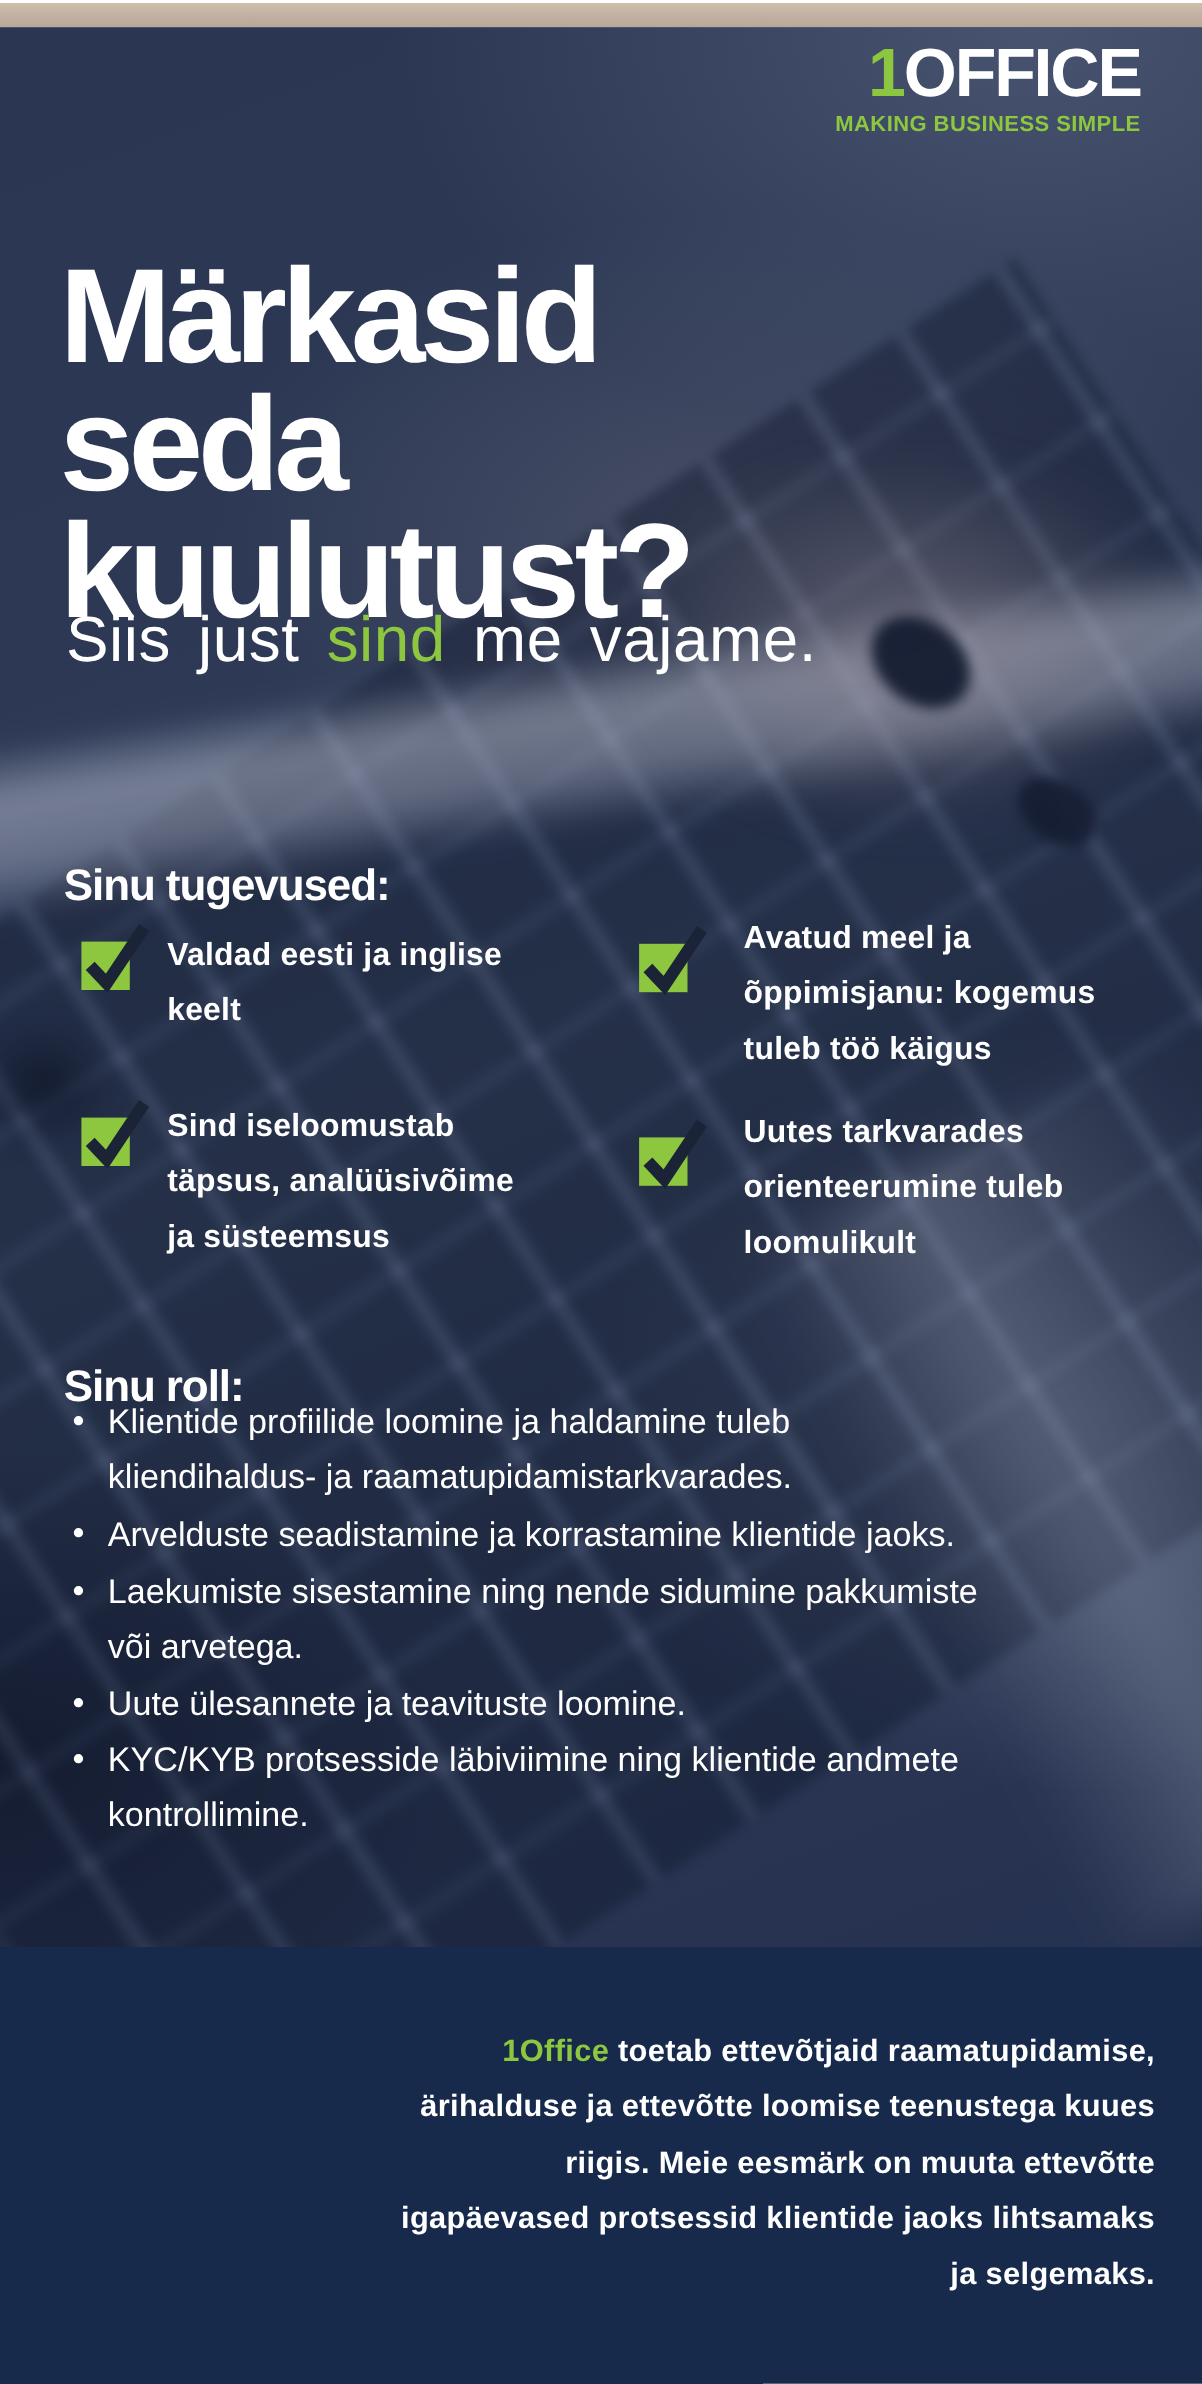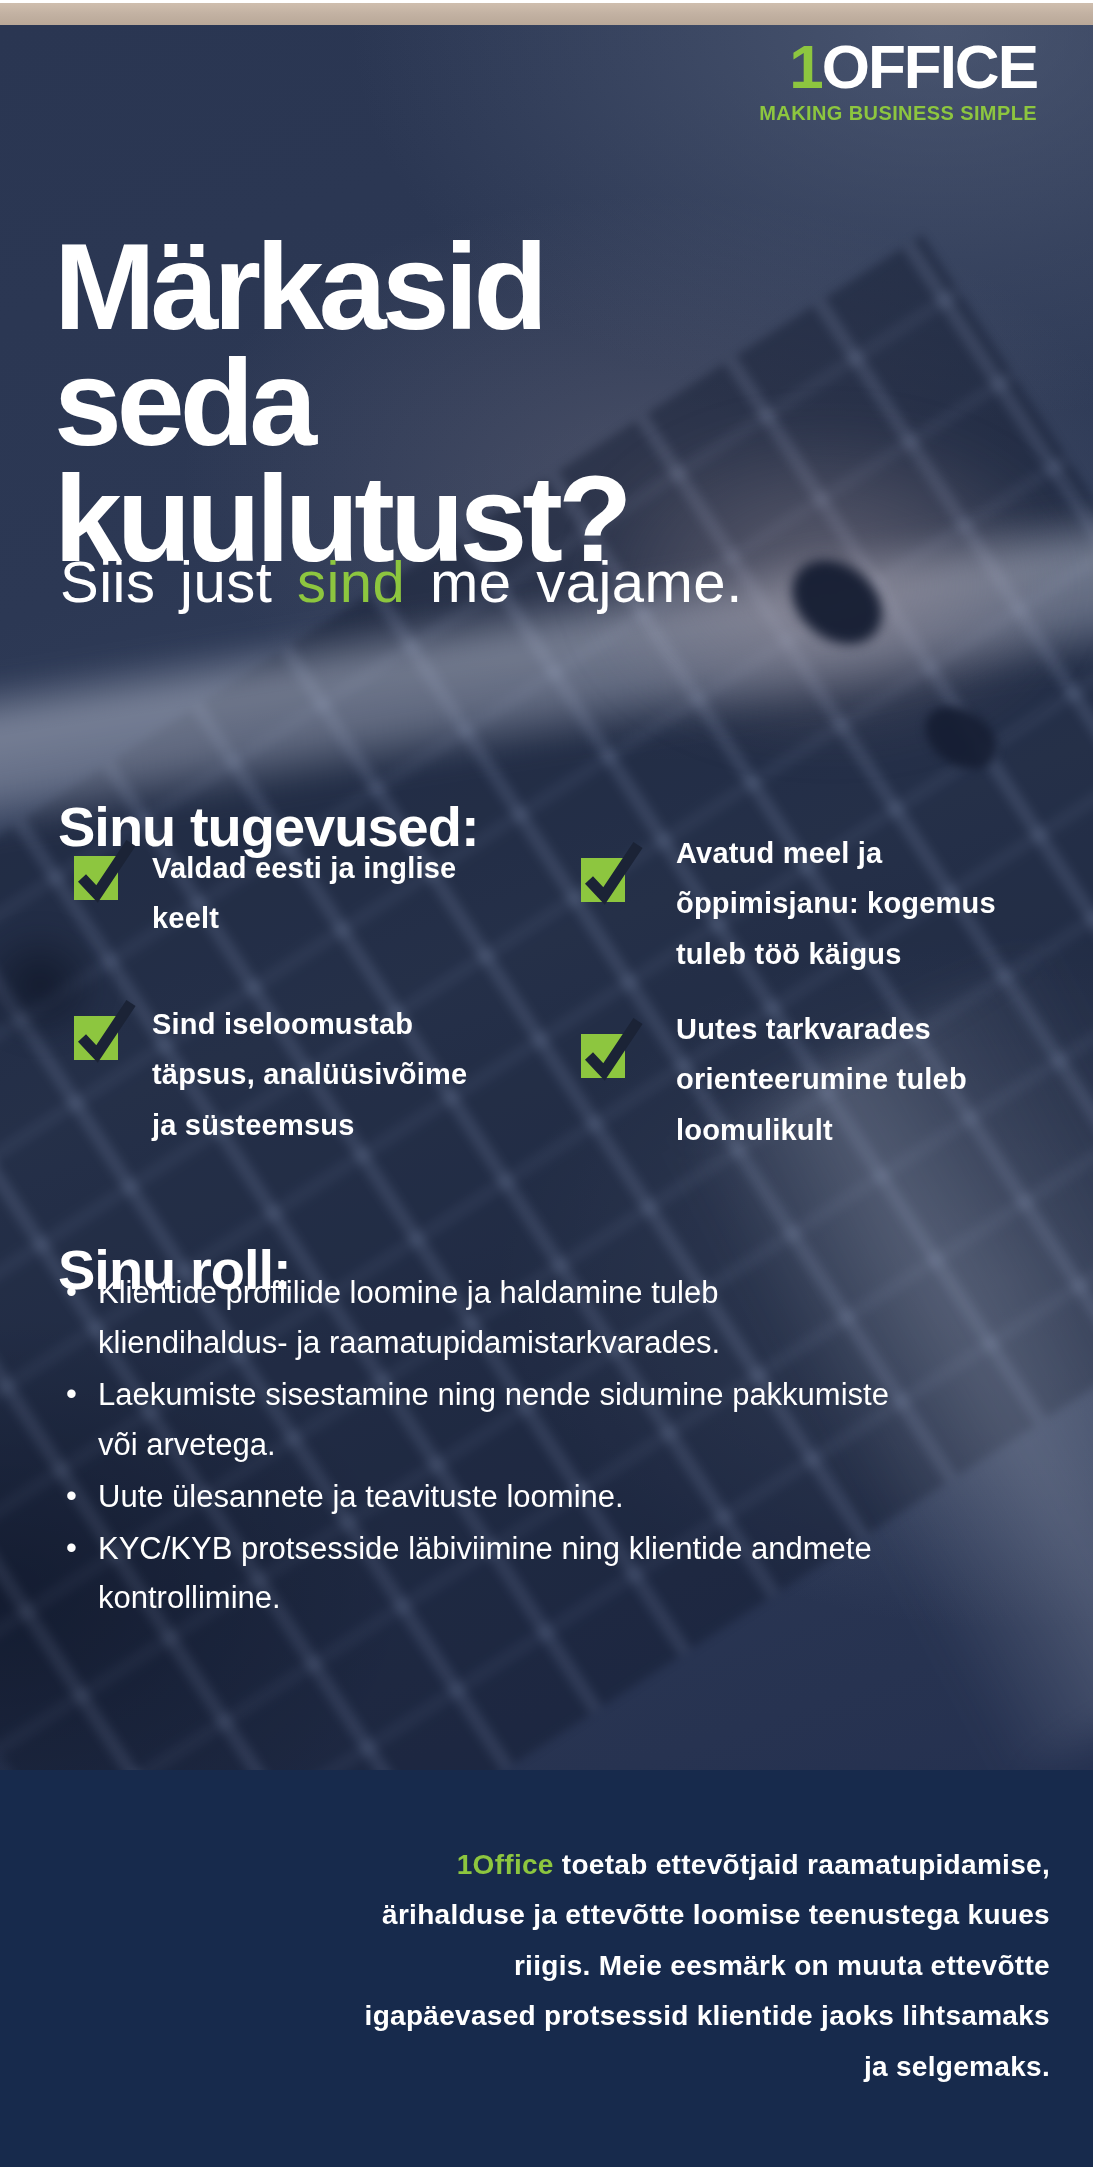--- a/index.html
+++ b/index.html
@@ -73,21 +73,21 @@
     position:absolute;left:54px;top:148px;width:1000px;
     font-size:122px;font-weight:700;line-height:0.95;letter-spacing:-5px;
     color:#ffffff;white-space:pre-line;
   }
   .subtitle{
     position:absolute;left:60px;top:548px;
     font-size:58px;font-weight:400;color:#ffffff;word-spacing:8px;letter-spacing:0.5px;
   }
   .subtitle .hl{color:#8dc63f;}
   .sec-h{
-    position:absolute;font-size:56px;font-weight:700;color:#ffffff;letter-spacing:-1px;line-height:1.1;
+    position:absolute;font-size:40px;font-weight:700;color:#ffffff;letter-spacing:-1px;line-height:1.1;
   }
   .strengths-h{left:58px;top:750px;}
   .role-h{left:58px;top:1193px;margin-top:46px;}
   .cbox{position:absolute;width:44px;height:44px;background:#8dc63f;}
   .cbox svg{position:absolute;left:-4px;top:-18px;overflow:visible;display:block;}
   .ctext{
     position:absolute;font-size:29px;font-weight:700;color:#ffffff;
     line-height:1.74;white-space:pre-line;letter-spacing:0.2px;
   }
   .roll-list{position:absolute;left:58px;top:1268px;width:1005px;}
@@ -172,20 +172,21 @@
     <div class="ctext" style="left:676px;top:1004px;width:410px;">Uutes tarkvarades
 orienteerumine tuleb
 loomulikult</div>
 
     <h2 class="sec-h role-h">Sinu roll:</h2>
 
     <div class="roll-list">
       <ul>
         <li>Klientide profiilide loomine ja haldamine tuleb
 kliendihaldus- ja raamatupidamistarkvarades.</li>
+        <li>Arvelduste seadistamine ja korrastamine klientide jaoks.</li>
         <li>Laekumiste sisestamine ning nende sidumine pakkumiste
 või arvetega.</li>
         <li>Uute ülesannete ja teavituste loomine.</li>
         <li>KYC/KYB protsesside läbiviimine ning klientide andmete
 kontrollimine.</li>
       </ul>
     </div>
 
     <p class="footer-text"><span class="brand">1Office</span><span> toetab ettevõtjaid raamatupidamise,
 ärihalduse ja ettevõtte loomise teenustega kuues

